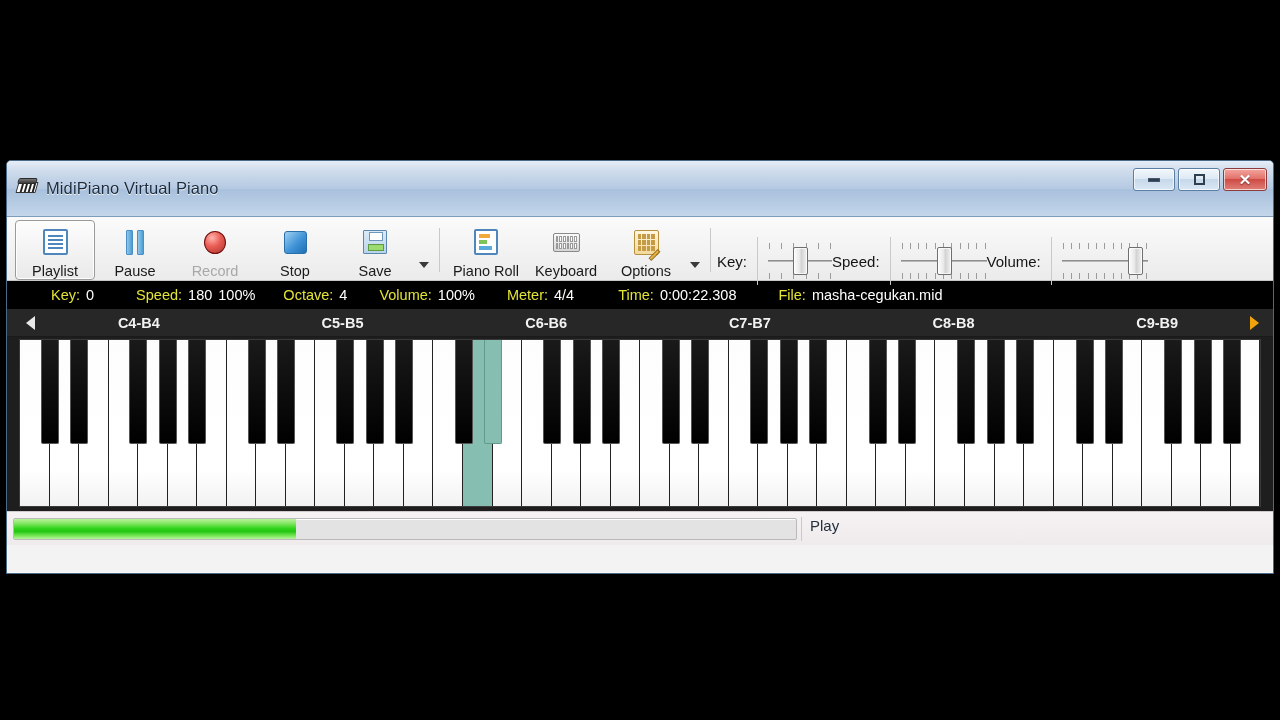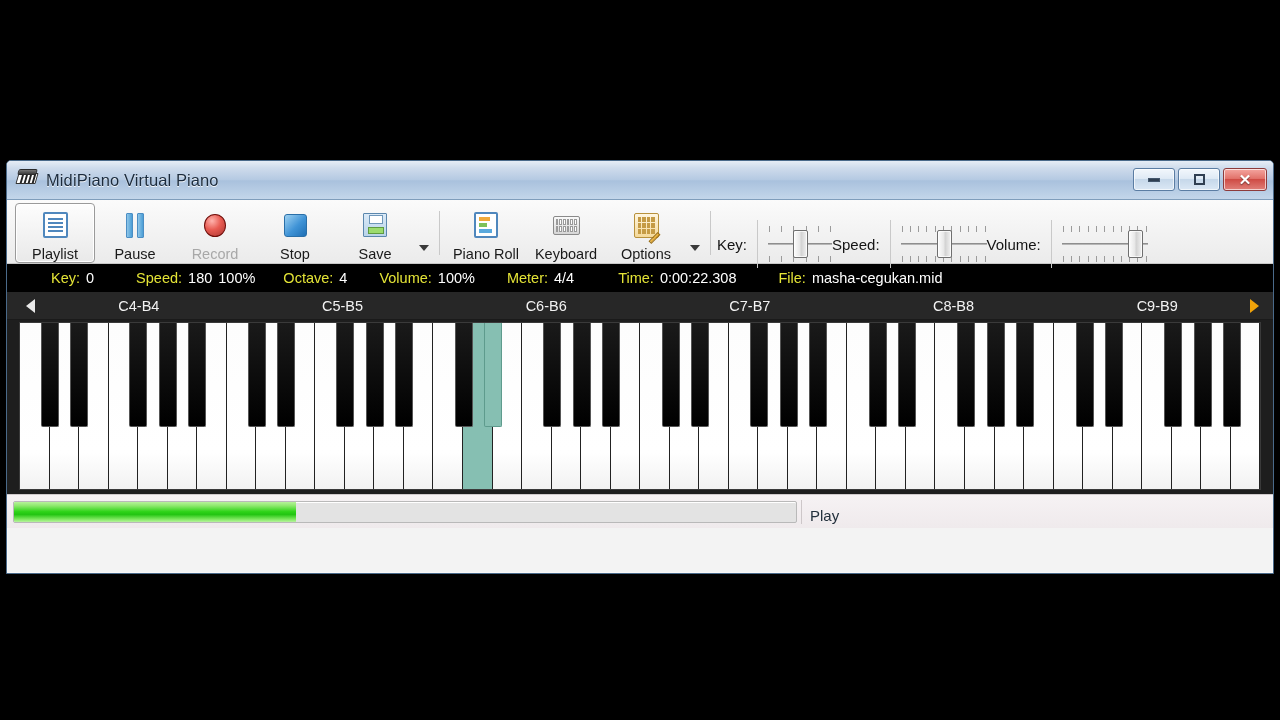--- a/index.html
+++ b/index.html
@@ -17,21 +17,21 @@
     width: 1268px; height: 414px;
     background: #f3f3f3;
     border: 1px solid #4a6a8a;
     border-radius: 5px 5px 0 0;
     box-shadow: 0 0 0 1px rgba(255,255,255,.4) inset;
     overflow: hidden;
   }
 
   
   #titlebar {
-    position: relative; height: 39px;
+    position: relative; height: 56px;
     background: linear-gradient(to bottom,
       #e6edf6 0%, #cfdcec 18%, #b4c9e2 50%, #a9c1dd 52%, #c3d6ea 100%);
     border-bottom: 1px solid #7f9dbb;
     display: flex; align-items: center;
   }
   #titlebar .tb-icon { margin-left: 9px; width: 22px; height: 22px; position: relative; }
   .piano-ico { width: 22px; height: 16px; position: relative; display: block; }
   .piano-ico .body {
     position: absolute; left: 1px; top: 4px; width: 20px; height: 11px;
     background: #fff; border: 1px solid #333; border-radius: 1px;
@@ -144,21 +144,21 @@
   
   #octstrip {
     height: 28px; background:#272727; position: relative;
     border-bottom: 1px solid #1a1a1a;
   }
   #octstrip .arrow { position:absolute; top:0; height:28px; width: 22px; display:flex; align-items:center; justify-content:center; }
   #octstrip .arrow.left { left: 12px; }
   #octstrip .arrow.right { right: 8px; }
   #octstrip .arrow.left .tri { width:0;height:0;border-top:7px solid transparent;border-bottom:7px solid transparent;border-right:9px solid #e9e9e9; }
   #octstrip .arrow.right .tri { width:0;height:0;border-top:7px solid transparent;border-bottom:7px solid transparent;border-left:9px solid #f0a30a; }
-  #octlabels { position:absolute; left:30px; right:14px; top:0; height:28px; display:flex; }
+  #octlabels { position:absolute; left:30px; right:14px; top:0; height:28px; display:flex;font-weight:bold; }
   #octlabels .ol { flex:1 1 0; text-align:center; color:#f2f2f2; font-size:14.5px; line-height:28px; }
 
   
   #pianowrap { background:#1e1e1e; padding: 2px 12px 4px 12px; }
   #piano { position: relative; height: 168px; background:#fff; display:flex;
            border:1px solid #3a3a3a; }
   .wkey { flex:1 1 0; background: linear-gradient(to bottom,#fdfdfd 0%, #ffffff 78%, #f2f2f2 100%);
           border-right:1px solid #222; position: relative; }
   .wkey:last-child { border-right: none; }
   .wkey.on { background: #86bfb2; }
@@ -168,21 +168,21 @@
 
   
   #bottombar { height: 34px; background: linear-gradient(#f6f2f4,#efeaec);
                border-top:1px solid #cfc9cb; display:flex; align-items:center; padding: 0 6px; }
   #progress { width: 784px; height: 22px; background: #e3e3e3;
               border:1px solid #b9b9b9; border-radius:2px; position:relative; overflow:hidden;
               box-shadow: 0 1px 0 #fff inset; }
   #progress .fill { height: 100%; background: linear-gradient(to bottom,
       #b6f29a 0%, #8fe96f 18%, #2fd419 48%, #22c511 62%, #7fe95f 86%, #b9f3a0 100%); }
   #statuspanel { flex: 1; height: 24px; margin-left: 4px; border-left: 1px solid #cdc7c9;
-                 display:flex; align-items:flex-end; padding-left: 8px; }
+                 display:flex; align-items:flex-start; padding-left: 8px; }
   #statuspanel .ptxt { font-size: 15px; color:#23303c; }
 </style>
 </head>
 <body>
 
 <div id="screen">
 
   <div id="window">
 
     <div id="titlebar">

